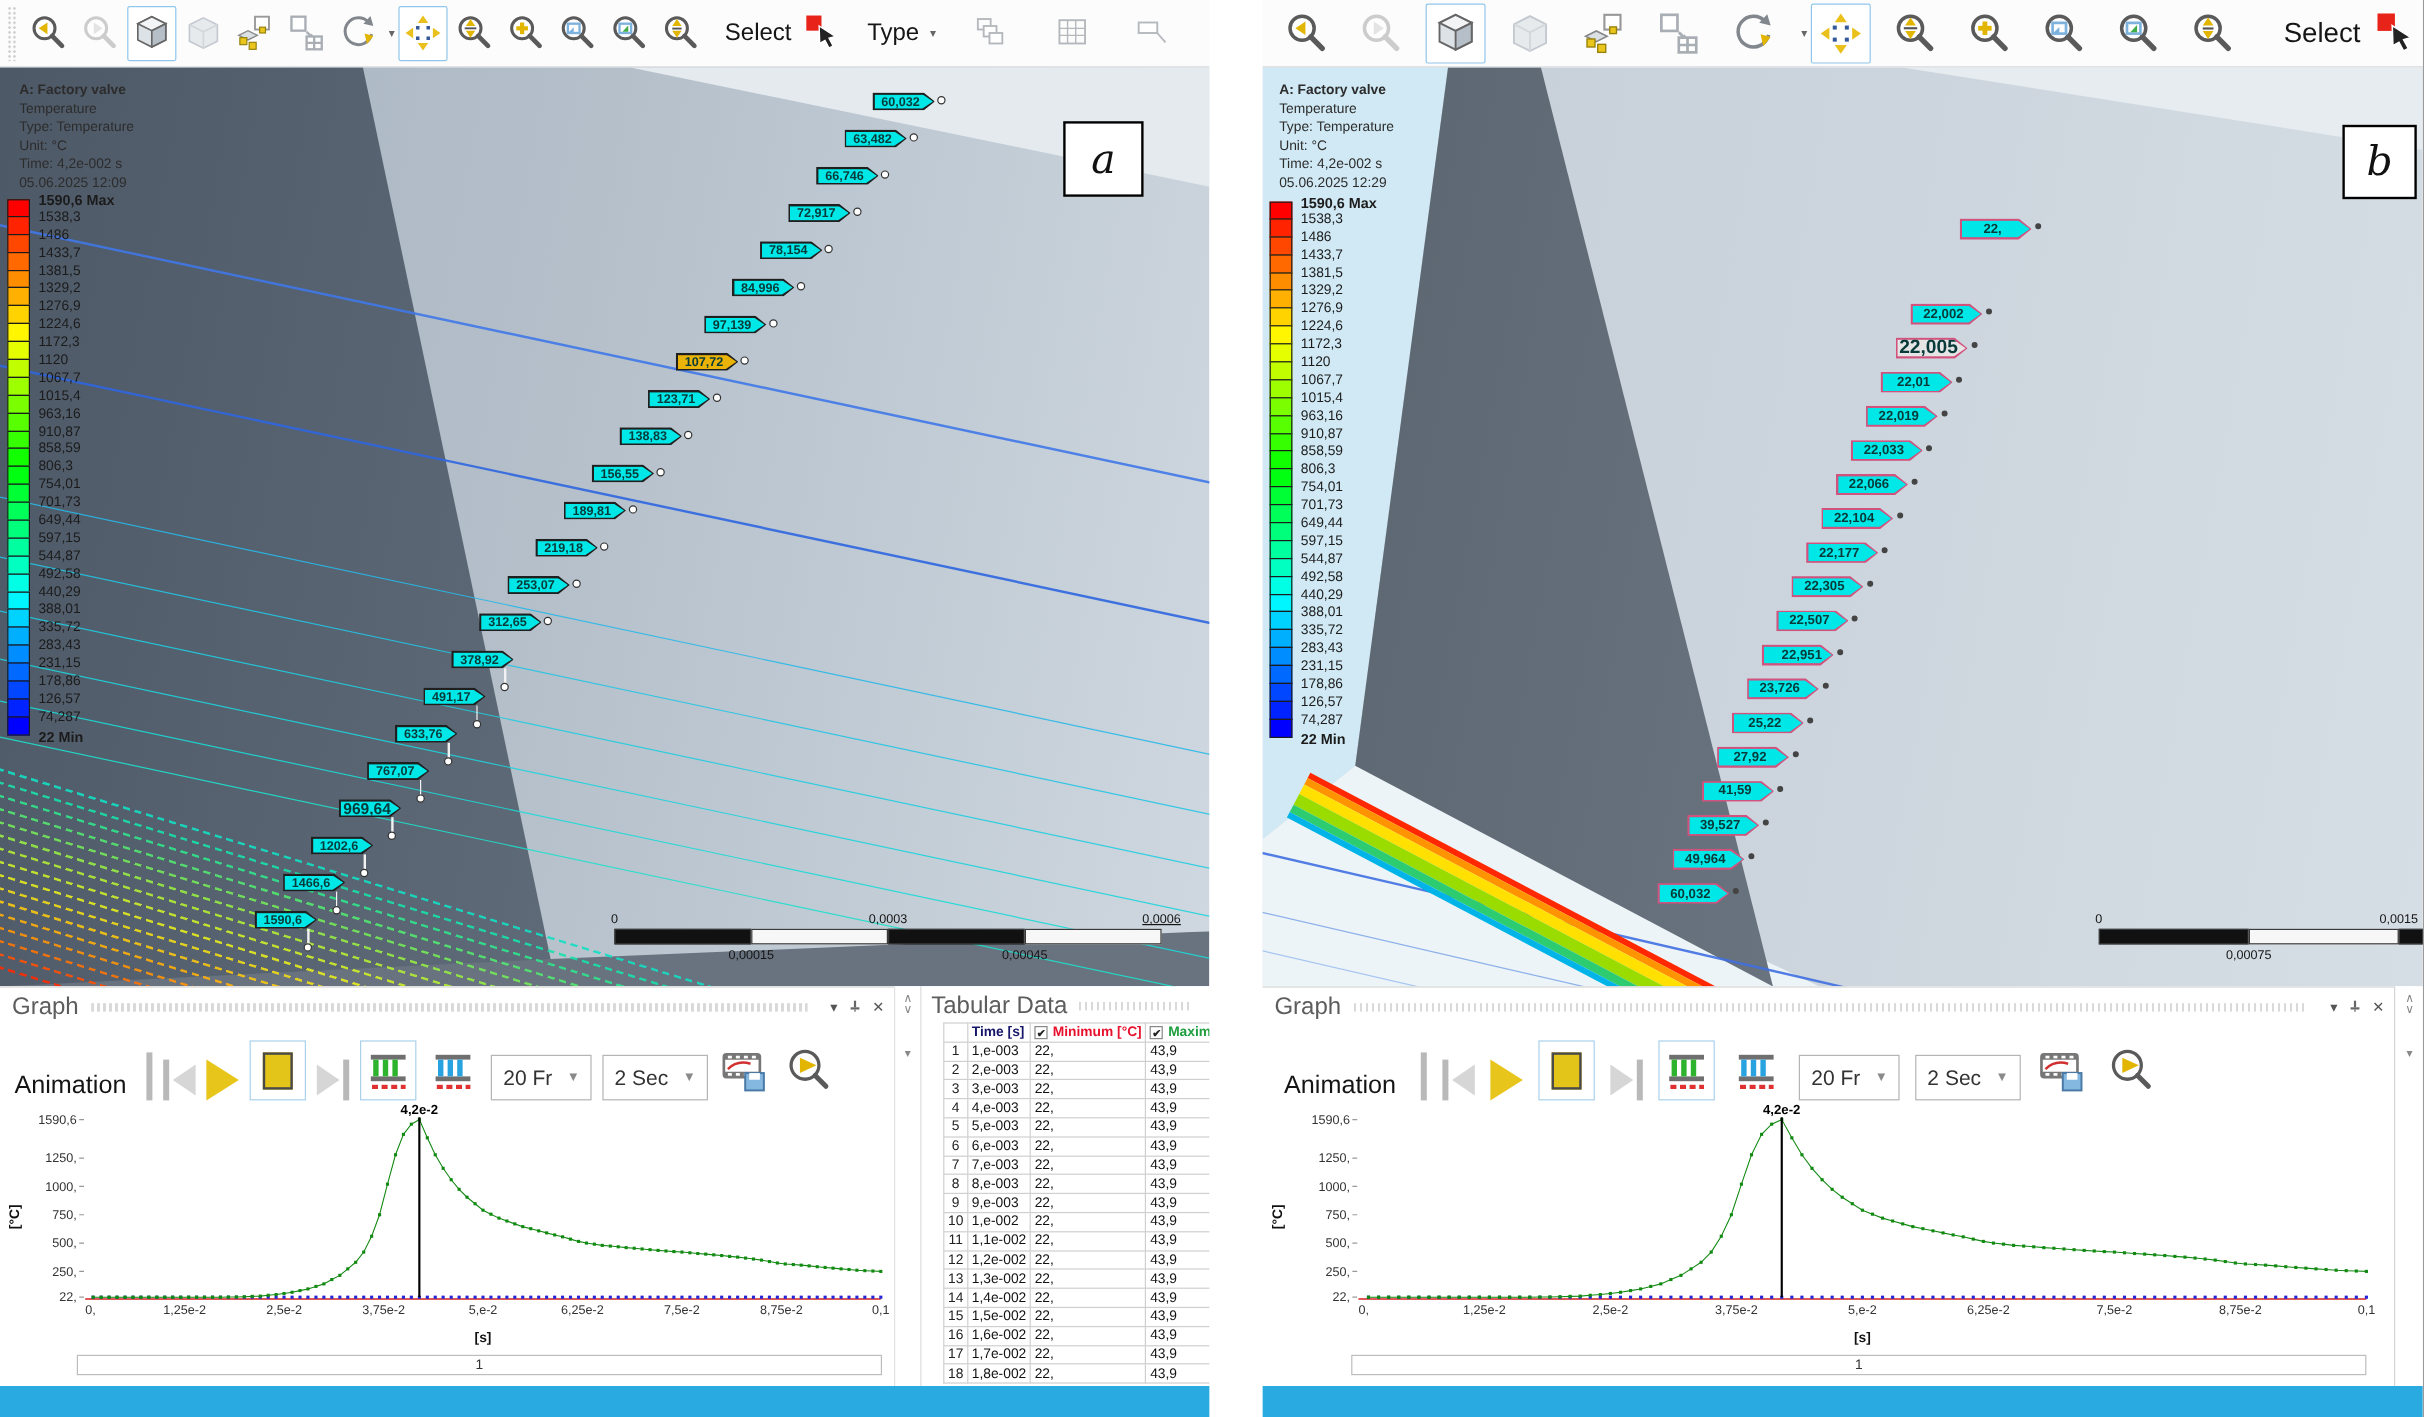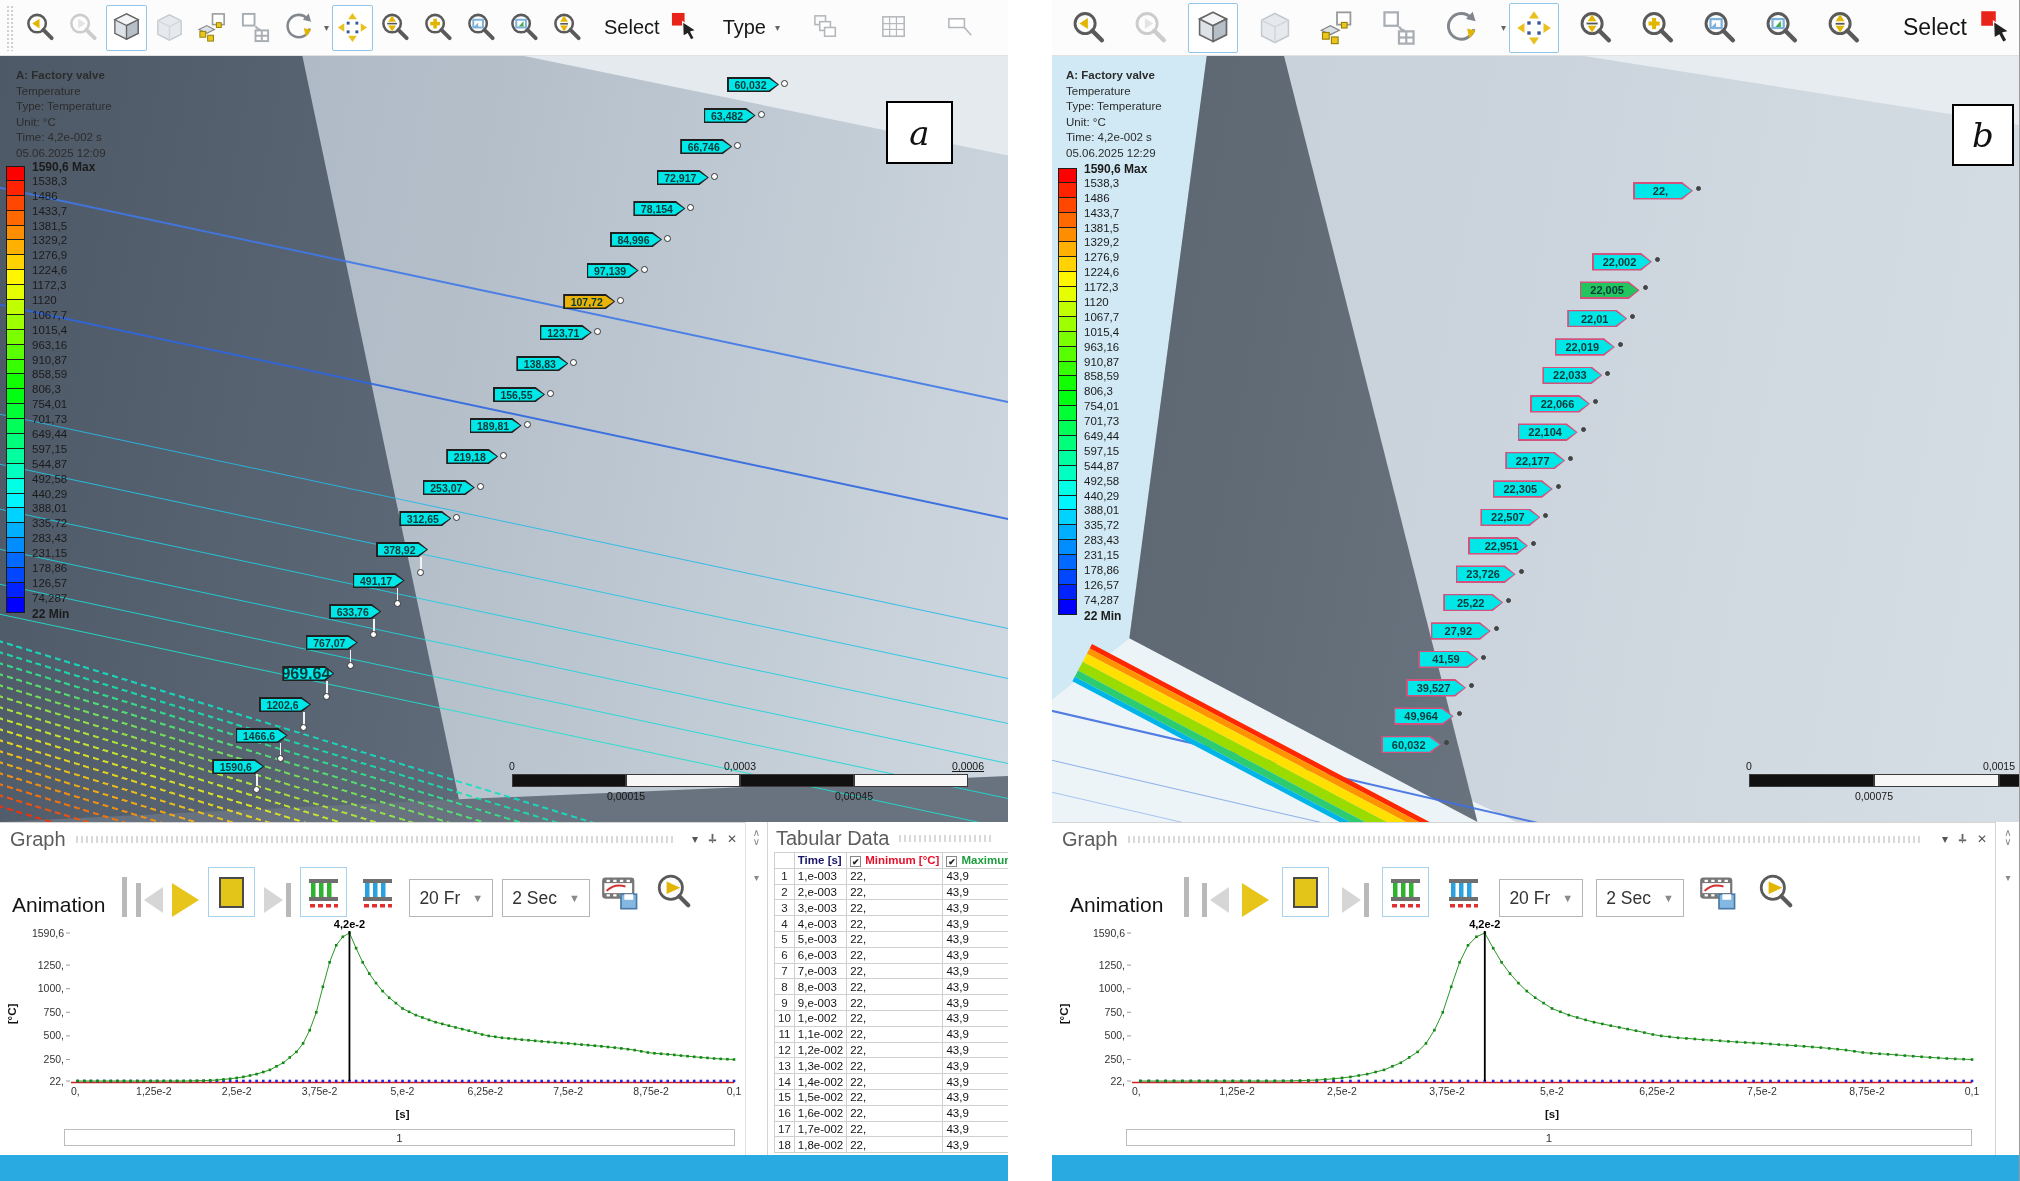--- a/index.html
+++ b/index.html
@@ -75,21 +75,21 @@
   .result-box{position:absolute;height:17px;border:1px solid #bdbdbd;background:#fff;font-size:11.5px;color:#333;display:flex;align-items:center;justify-content:center}
   #panel-a .result-box{left:64px;width:671px;top:306px}
   #panel-b .result-box{left:74px;width:846px;top:306px}
 
   
   .splitter{position:absolute;top:822px;left:745px;width:23px;height:333px;border-left:1px solid #e2e2e2;border-right:1px solid #d5d5d5;color:#888;font-size:10px;text-align:center;padding-top:6px;background:#fff}
   .spl-ch{line-height:9px}
   .right-strip{position:absolute;top:822px;left:943px;width:25px;height:333px;border-left:1px solid #d5d5d5;color:#888;font-size:10px;text-align:center;padding-top:6px;background:#fff}
   .tab-pane{position:absolute;top:822px;left:768px;width:240px;height:333px;background:#fff;overflow:hidden}
   .tab-title-row{display:flex;align-items:center;height:30px;padding:2px 4px 0 8px}
-  .tab-table{border-collapse:collapse;table-layout:fixed;font-size:11.5px;color:#111;margin-left:6px}
+  .tab-table{border-collapse:collapse;table-layout:fixed;font-size:11.5px;color:#111;margin-left:18px}
   .tab-table th,.tab-table td{border:1px solid #cfcfcf;height:15.8px;padding:0 3px;overflow:hidden;white-space:nowrap;text-align:left;font-weight:normal}
   .tab-table th{font-weight:bold;color:#16166a}
   .tab-table th.min{color:#e8112d}
   .tab-table th.max{color:#1e9e3e}
   .tab-table td.num,.tab-table th.num{width:20px;text-align:center;color:#222}
   .cb{display:inline-block;width:11px;height:11px;border:1px solid #888;background:#fff;color:#222;font-size:9px;line-height:11px;text-align:center;margin-right:4px;vertical-align:-1px}
 
   .bluebar{position:absolute;left:0;right:0;top:1155px;height:26px;background:#29abe2}
 </style>
 </head>
@@ -485,21 +485,21 @@
           <div class="tag-in" style="inset: 1.5px; background: rgb(0, 231, 231); font-size: 10.5px; clip-path: polygon(0px 0px, 82% 0px, 100% 50%, 82% 100%, 0px 100%);">633,76</div>
         </div>
         <div class="tag-leader" style="left: 373.2px; top: 563px; height: 14px;"></div>
         <div class="tag-dot" style="left: 370.2px; top: 575px; width: 7px; height: 7px; background: rgb(255, 255, 255); border: 1.5px solid rgb(51, 51, 51);"></div>
         <div class="tag" style="left: 305.8px; top: 579px; width: 52px; height: 15px; background: rgb(31, 31, 31); clip-path: polygon(0px 0px, 82% 0px, 100% 50%, 82% 100%, 0px 100%);">
           <div class="tag-in" style="inset: 1.5px; background: rgb(0, 231, 231); font-size: 10.5px; clip-path: polygon(0px 0px, 82% 0px, 100% 50%, 82% 100%, 0px 100%);">767,07</div>
         </div>
         <div class="tag-leader" style="left: 349.8px; top: 594px; height: 14px;"></div>
         <div class="tag-dot" style="left: 346.8px; top: 606px; width: 7px; height: 7px; background: rgb(255, 255, 255); border: 1.5px solid rgb(51, 51, 51);"></div>
         <div class="tag" style="left: 282.4px; top: 610px; width: 52px; height: 15px; background: rgb(31, 31, 31); clip-path: polygon(0px 0px, 82% 0px, 100% 50%, 82% 100%, 0px 100%);">
-          <div class="tag-in" style="inset: 1.5px; background: rgb(0, 231, 231); font-size: 16px; clip-path: polygon(0px 0px, 82% 0px, 100% 50%, 82% 100%, 0px 100%);">969,64</div>
+          <div class="tag-in" style="inset: 1.5px; background: rgb(0, 231, 231); font-size: 13px; clip-path: polygon(0px 0px, 82% 0px, 100% 50%, 82% 100%, 0px 100%);">969,64</div>
         </div>
         <div class="tag-leader" style="left: 326.4px; top: 625px; height: 14px;"></div>
         <div class="tag-dot" style="left: 323.4px; top: 637px; width: 7px; height: 7px; background: rgb(255, 255, 255); border: 1.5px solid rgb(51, 51, 51);"></div>
         <div class="tag" style="left: 259px; top: 641px; width: 52px; height: 15px; background: rgb(31, 31, 31); clip-path: polygon(0px 0px, 82% 0px, 100% 50%, 82% 100%, 0px 100%);">
           <div class="tag-in" style="inset: 1.5px; background: rgb(0, 231, 231); font-size: 10.5px; clip-path: polygon(0px 0px, 82% 0px, 100% 50%, 82% 100%, 0px 100%);">1202,6</div>
         </div>
         <div class="tag-leader" style="left: 303px; top: 656px; height: 14px;"></div>
         <div class="tag-dot" style="left: 300px; top: 668px; width: 7px; height: 7px; background: rgb(255, 255, 255); border: 1.5px solid rgb(51, 51, 51);"></div>
         <div class="tag" style="left: 235.6px; top: 672px; width: 52px; height: 15px; background: rgb(31, 31, 31); clip-path: polygon(0px 0px, 82% 0px, 100% 50%, 82% 100%, 0px 100%);">
           <div class="tag-in" style="inset: 1.5px; background: rgb(0, 231, 231); font-size: 10.5px; clip-path: polygon(0px 0px, 82% 0px, 100% 50%, 82% 100%, 0px 100%);">1466,6</div>
@@ -1260,21 +1260,21 @@
     <div class="layer tags-layer">
         <div class="tag" style="left: 581px; top: 126px; width: 60px; height: 17.5px; background: rgb(210, 82, 126); clip-path: polygon(0px 0px, 82% 0px, 100% 50%, 82% 100%, 0px 100%);">
           <div class="tag-in" style="inset: 1.5px; background: rgb(0, 231, 231); font-size: 11px; clip-path: polygon(0px 0px, 82% 0px, 100% 50%, 82% 100%, 0px 100%);">22,</div>
         </div>
         <div class="tag-dot" style="left: 644px; top: 130px; width: 5px; height: 5px; background: rgb(68, 68, 68); border: 1px solid rgb(68, 68, 68);"></div>
         <div class="tag" style="left: 540px; top: 197px; width: 60px; height: 17.5px; background: rgb(210, 82, 126); clip-path: polygon(0px 0px, 82% 0px, 100% 50%, 82% 100%, 0px 100%);">
           <div class="tag-in" style="inset: 1.5px; background: rgb(0, 231, 231); font-size: 11px; clip-path: polygon(0px 0px, 82% 0px, 100% 50%, 82% 100%, 0px 100%);">22,002</div>
         </div>
         <div class="tag-dot" style="left: 603px; top: 201px; width: 5px; height: 5px; background: rgb(68, 68, 68); border: 1px solid rgb(68, 68, 68);"></div>
         <div class="tag" style="left: 527.6px; top: 225.4px; width: 60px; height: 17.5px; background: rgb(210, 82, 126); clip-path: polygon(0px 0px, 82% 0px, 100% 50%, 82% 100%, 0px 100%);">
-          <div class="tag-in" style="inset: 1.5px; background: #22c55e; font-size: 11px; clip-path: polygon(0px 0px, 82% 0px, 100% 50%, 82% 100%, 0px 100%);">22,005</div>
+          <div class="tag-in" style="inset: 1.5px; background: #e5e5e5; font-size: 16px; clip-path: polygon(0px 0px, 82% 0px, 100% 50%, 82% 100%, 0px 100%);">22,005</div>
         </div>
         <div class="tag-dot" style="left: 590.6px; top: 229.4px; width: 5px; height: 5px; background: rgb(68, 68, 68); border: 1px solid rgb(68, 68, 68);"></div>
         <div class="tag" style="left: 515.2px; top: 253.8px; width: 60px; height: 17.5px; background: rgb(210, 82, 126); clip-path: polygon(0px 0px, 82% 0px, 100% 50%, 82% 100%, 0px 100%);">
           <div class="tag-in" style="inset: 1.5px; background: rgb(0, 231, 231); font-size: 11px; clip-path: polygon(0px 0px, 82% 0px, 100% 50%, 82% 100%, 0px 100%);">22,01</div>
         </div>
         <div class="tag-dot" style="left: 578.2px; top: 257.8px; width: 5px; height: 5px; background: rgb(68, 68, 68); border: 1px solid rgb(68, 68, 68);"></div>
         <div class="tag" style="left: 502.8px; top: 282.2px; width: 60px; height: 17.5px; background: rgb(210, 82, 126); clip-path: polygon(0px 0px, 82% 0px, 100% 50%, 82% 100%, 0px 100%);">
           <div class="tag-in" style="inset: 1.5px; background: rgb(0, 231, 231); font-size: 11px; clip-path: polygon(0px 0px, 82% 0px, 100% 50%, 82% 100%, 0px 100%);">22,019</div>
         </div>
         <div class="tag-dot" style="left: 565.8px; top: 286.2px; width: 5px; height: 5px; background: rgb(68, 68, 68); border: 1px solid rgb(68, 68, 68);"></div>

